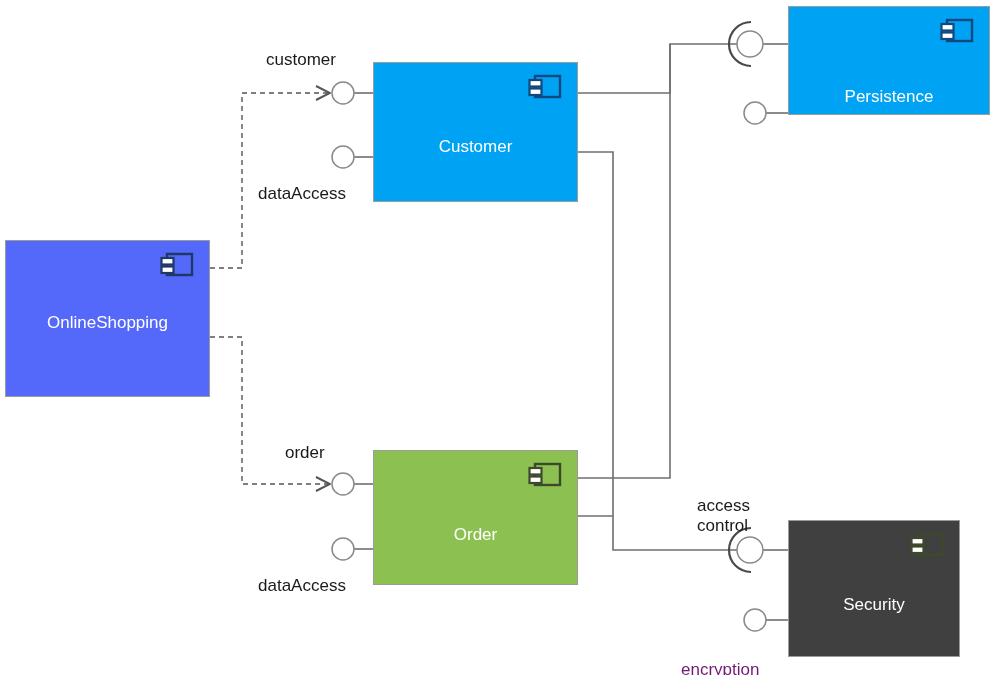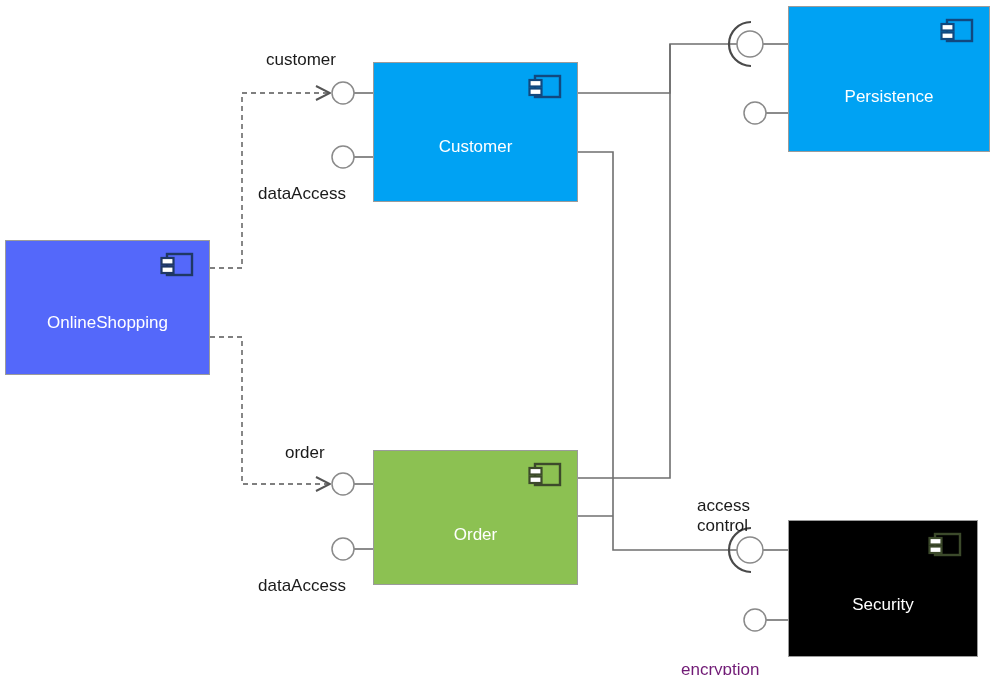--- a/index.html
+++ b/index.html
@@ -89,53 +89,53 @@
         <circle cx="755" cy="113" r="11" fill="#ffffff" stroke="#8a8a8a" stroke-width="1.5"></circle>
         <circle cx="343" cy="484" r="11" fill="#ffffff" stroke="#8a8a8a" stroke-width="1.5"></circle>
         <circle cx="343" cy="549" r="11" fill="#ffffff" stroke="#8a8a8a" stroke-width="1.5"></circle>
         <path d="M 751 528 A 22 22 0 1 0 751 572" stroke="#4a4a4a" stroke-width="2.2" fill="none"></path>
         <circle cx="750" cy="550" r="13" fill="#ffffff" stroke="#8a8a8a" stroke-width="1.5"></circle>
         <circle cx="755" cy="620" r="11" fill="#ffffff" stroke="#8a8a8a" stroke-width="1.5"></circle>
       </g>
   </svg>
 
   <div id="component-layer">
-      <div class="comp-box" style="left: 5px; top: 240px; width: 205px; height: 135px; background: rgb(84, 104, 250); border-color: rgb(155, 155, 155);">
+      <div class="comp-box" style="left: 5px; top: 240px; width: 205px; height: 157px; background: rgb(84, 104, 250); border-color: rgb(155, 155, 155);">
         <svg class="comp-icon" width="36" height="28" viewBox="0 0 36 28" style="right: 14px; top: 10px;">
           <rect x="8" y="3" width="25" height="21" fill="none" stroke="#1F3864" stroke-width="2.4"></rect>
           <rect x="2.5" y="7" width="12" height="6.5" fill="#ffffff" stroke="#1F3864" stroke-width="2.2"></rect>
           <rect x="2.5" y="15.5" width="12" height="6.5" fill="#ffffff" stroke="#1F3864" stroke-width="2.2"></rect>
         </svg>
         <div class="comp-label" style="top: 72px;">OnlineShopping</div>
       </div>
       <div class="comp-box" style="left: 373px; top: 62px; width: 205px; height: 140px; background: rgb(0, 162, 243); border-color: rgb(155, 155, 155);">
         <svg class="comp-icon" width="36" height="28" viewBox="0 0 36 28" style="right: 14px; top: 10px;">
           <rect x="8" y="3" width="25" height="21" fill="none" stroke="#11487F" stroke-width="2.4"></rect>
           <rect x="2.5" y="7" width="12" height="6.5" fill="#ffffff" stroke="#11487F" stroke-width="2.2"></rect>
           <rect x="2.5" y="15.5" width="12" height="6.5" fill="#ffffff" stroke="#11487F" stroke-width="2.2"></rect>
         </svg>
         <div class="comp-label" style="top: 74px;">Customer</div>
       </div>
-      <div class="comp-box" style="left: 788px; top: 6px; width: 202px; height: 146px; background: rgb(0, 162, 243); border-color: rgb(155, 155, 155);">
+      <div class="comp-box" style="left: 788px; top: 6px; width: 202px; height: 109px; background: rgb(0, 162, 243); border-color: rgb(155, 155, 155);">
         <svg class="comp-icon" width="36" height="28" viewBox="0 0 36 28" style="right: 14px; top: 10px;">
           <rect x="8" y="3" width="25" height="21" fill="none" stroke="#11487F" stroke-width="2.4"></rect>
           <rect x="2.5" y="7" width="12" height="6.5" fill="#ffffff" stroke="#11487F" stroke-width="2.2"></rect>
           <rect x="2.5" y="15.5" width="12" height="6.5" fill="#ffffff" stroke="#11487F" stroke-width="2.2"></rect>
         </svg>
         <div class="comp-label" style="top: 80px;">Persistence</div>
       </div>
       <div class="comp-box" style="left: 373px; top: 450px; width: 205px; height: 135px; background: rgb(140, 193, 82); border-color: rgb(155, 155, 155);">
         <svg class="comp-icon" width="36" height="28" viewBox="0 0 36 28" style="right: 14px; top: 10px;">
           <rect x="8" y="3" width="25" height="21" fill="none" stroke="#3C4A2B" stroke-width="2.4"></rect>
           <rect x="2.5" y="7" width="12" height="6.5" fill="#ffffff" stroke="#3C4A2B" stroke-width="2.2"></rect>
           <rect x="2.5" y="15.5" width="12" height="6.5" fill="#ffffff" stroke="#3C4A2B" stroke-width="2.2"></rect>
         </svg>
         <div class="comp-label" style="top: 74px;">Order</div>
       </div>
-      <div class="comp-box" style="left: 788px; top: 520px; width: 190px; height: 137px; background: #000000; border-color: rgb(155, 155, 155);">
+      <div class="comp-box" style="left: 788px; top: 520px; width: 172px; height: 137px; background: #404040; border-color: rgb(155, 155, 155);">
         <svg class="comp-icon" width="36" height="28" viewBox="0 0 36 28" style="right: 14px; top: 10px;">
           <rect x="8" y="3" width="25" height="21" fill="none" stroke="#3C4A2B" stroke-width="2.4"></rect>
           <rect x="2.5" y="7" width="12" height="6.5" fill="#ffffff" stroke="#3C4A2B" stroke-width="2.2"></rect>
           <rect x="2.5" y="15.5" width="12" height="6.5" fill="#ffffff" stroke="#3C4A2B" stroke-width="2.2"></rect>
         </svg>
         <div class="comp-label" style="top: 74px;">Security</div>
       </div>
     </div>
   <div id="label-layer">
       <div class="iface-label" style="left: 266px; top: 50px; color: rgb(26, 26, 26);">customer</div>

